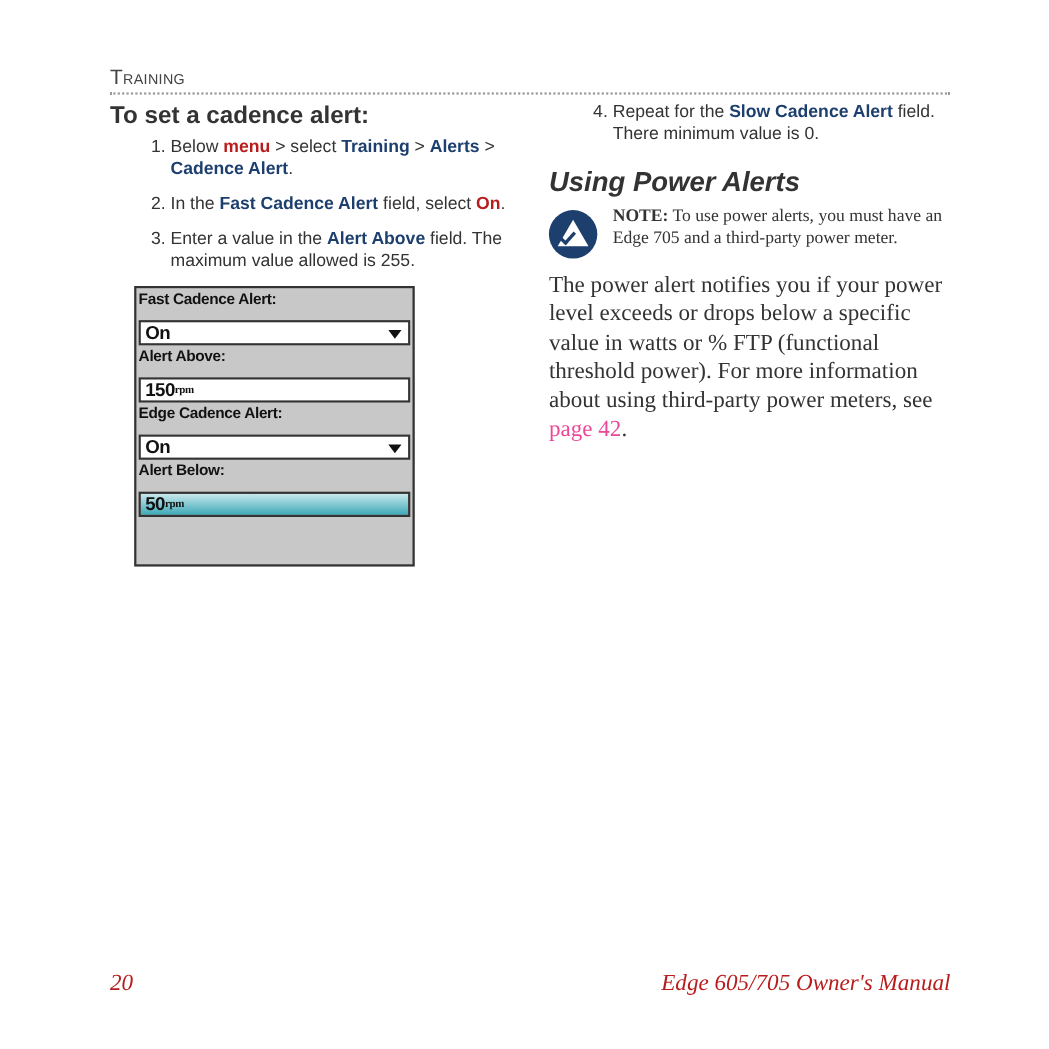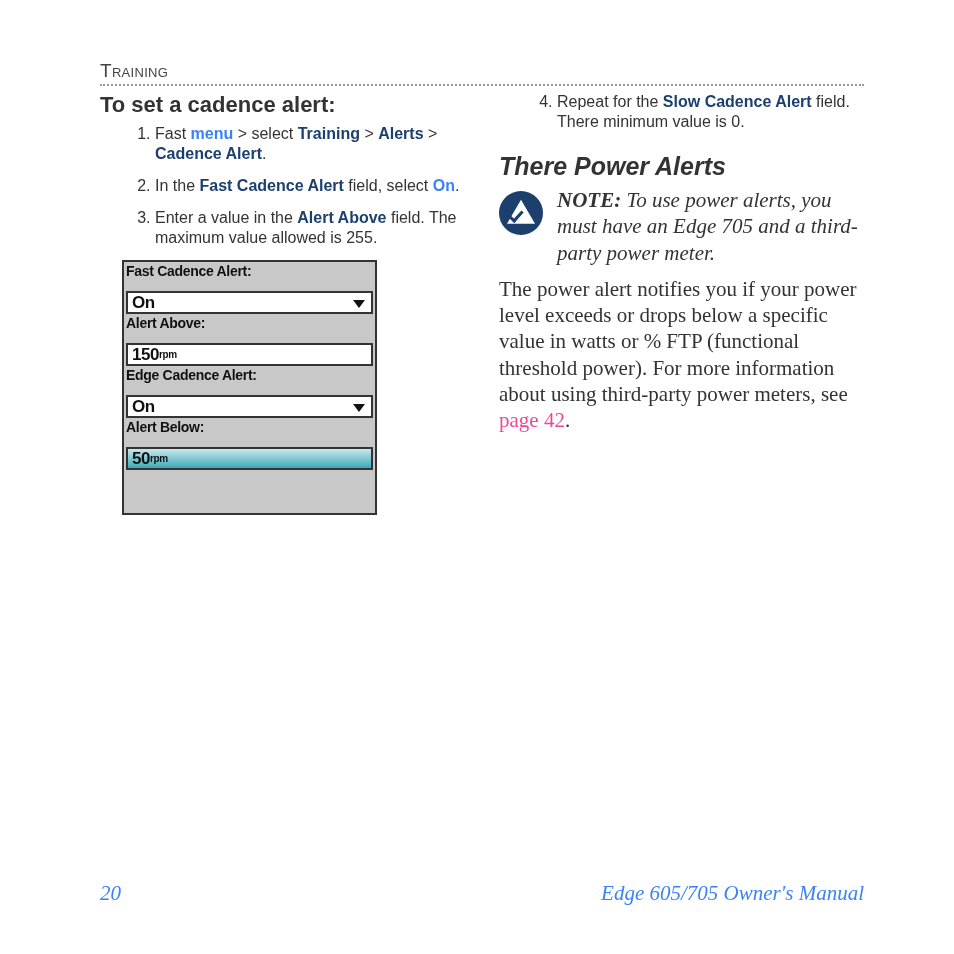--- a/index.html
+++ b/index.html
@@ -45,21 +45,21 @@
     }
     ol.steps li {
       margin-bottom: 12px;
       padding-right: 0;
       line-height: 1.25;
     }
     ol.steps.right {
        padding-left: 58px;
     }
     .kw { font-weight: bold; color: #1c3f6e; }
-    .kwbody { font-weight: bold; color: #3b82f6; }
+    .kwbody { font-weight: bold; color: #b91c1c; }
 
     .device {
       margin-left: 22px;
       margin-top: 8px;
       width: 255px;
       border: 2px solid #333;
       background: #c8c8c8;
       height: 255px;
       font-family: Arial, sans-serif;
     }
@@ -95,44 +95,44 @@
       color: #111;
       font-stretch: condensed;
       letter-spacing: -0.5px;
     }
     .device .unit {
       font-size: 10px;
       font-weight: bold;
       color: #111;
       margin-left: 0;
       letter-spacing: -0.3px;
+      font-family: Liberation Serif, serif;
     }
     .device .fld.selected {
       background: linear-gradient(#c8e8ec, #3da9b8);
       text-align: right;
     }
 
     .section-title {
       font-family: Arial, sans-serif;
       font-weight: bold;
       font-style: italic;
       font-size: 25px;
       color: #333;
       margin-top: 20px;
       margin-bottom: 6px;
     }
     .note-block {
       display: flex;
       gap: 14px;
       margin-bottom: 10px;
       font-family: Georgia, 'Times New Roman', serif;
-      font-size: 21px;
+      font-size: 16px;
       color: #333;
       line-height: 1.25;
-      font-style: italic;
     }
     .note-icon {
       flex: 0 0 44px;
       height: 44px;
       position: relative;
       margin-top: 4px;
     }
     .note-circle {
       width: 44px; height: 44px;
       border-radius: 50%;
@@ -166,39 +166,39 @@
     .link { color: #ec4899; }
     .footer {
       position: absolute;
       bottom: 48px;
       left: 100px;
       right: 90px;
       display: flex;
       justify-content: space-between;
       font-style: italic;
       font-size: 21px;
-      color: #3b82f6;
+      color: #b91c1c;
       font-family: Georgia, 'Times New Roman', serif;
     }
   </style>
 </head>
 <body>
 
 <div class="page">
   <div class="running-head">Training</div>
   <div class="dotted"></div>
 
   <div class="columns">
 
     <div class="col">
       <div class="task-title">To set a cadence alert:</div>
 
       <ol class="steps">
         <li>
-          <span>Fast </span><span class="kwbody">menu</span><span> &gt; select </span><span class="kw">Training</span><span> &gt; </span><span class="kw">Alerts</span><span> &gt; </span><span class="kw">Cadence Alert</span><span>.</span>
+          <span>Below </span><span class="kwbody">menu</span><span> &gt; select </span><span class="kw">Training</span><span> &gt; </span><span class="kw">Alerts</span><span> &gt; </span><span class="kw">Cadence Alert</span><span>.</span>
         </li>
         <li>
           <span>In the </span><span class="kw">Fast Cadence Alert</span><span> field, select </span><span class="kwbody">On</span><span>.</span>
         </li>
         <li>
           <span>Enter a value in the </span><span class="kw">Alert Above</span><span> field. The maximum value allowed is 255.</span>
         </li>
       </ol>
 
       <div class="device">
@@ -225,21 +225,21 @@
       </div>
     </div>
 
     <div class="col">
       <ol class="steps right" start="4">
         <li>
           <span>Repeat for the </span><span class="kw">Slow Cadence Alert</span><span> field. There minimum value is 0.</span>
         </li>
       </ol>
 
-      <div class="section-title">There Power Alerts</div>
+      <div class="section-title">Using Power Alerts</div>
 
       <div class="note-block">
         <div class="note-icon">
           <div class="note-circle"></div>
           <div class="note-tri"></div>
           <div class="note-check"></div>
         </div>
         <div>
           <span class="note-strong">NOTE:</span><span> To use power alerts, you must have an Edge 705 and a third-party power meter.</span>
         </div>

